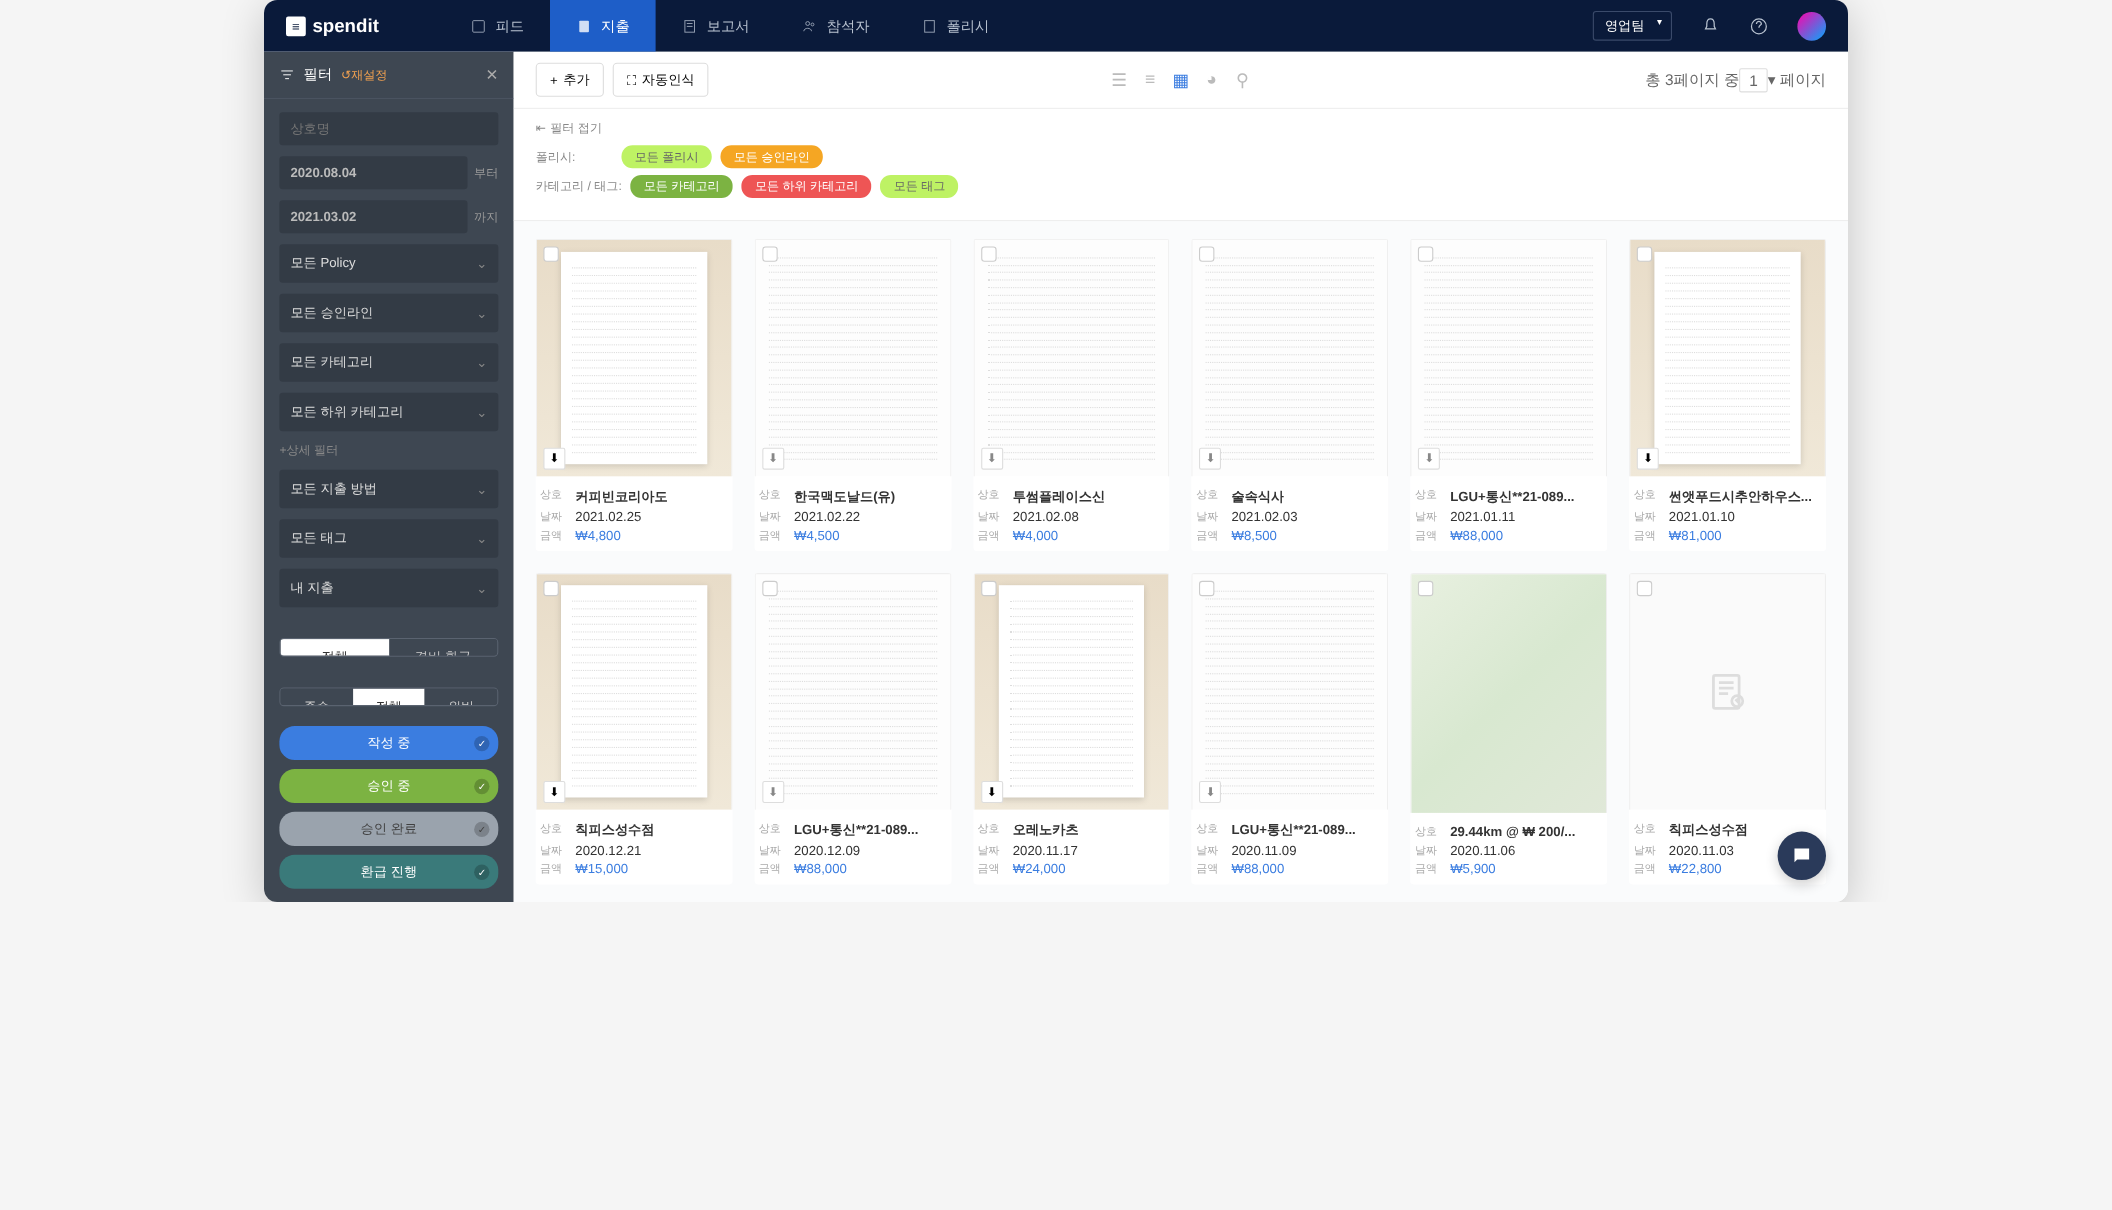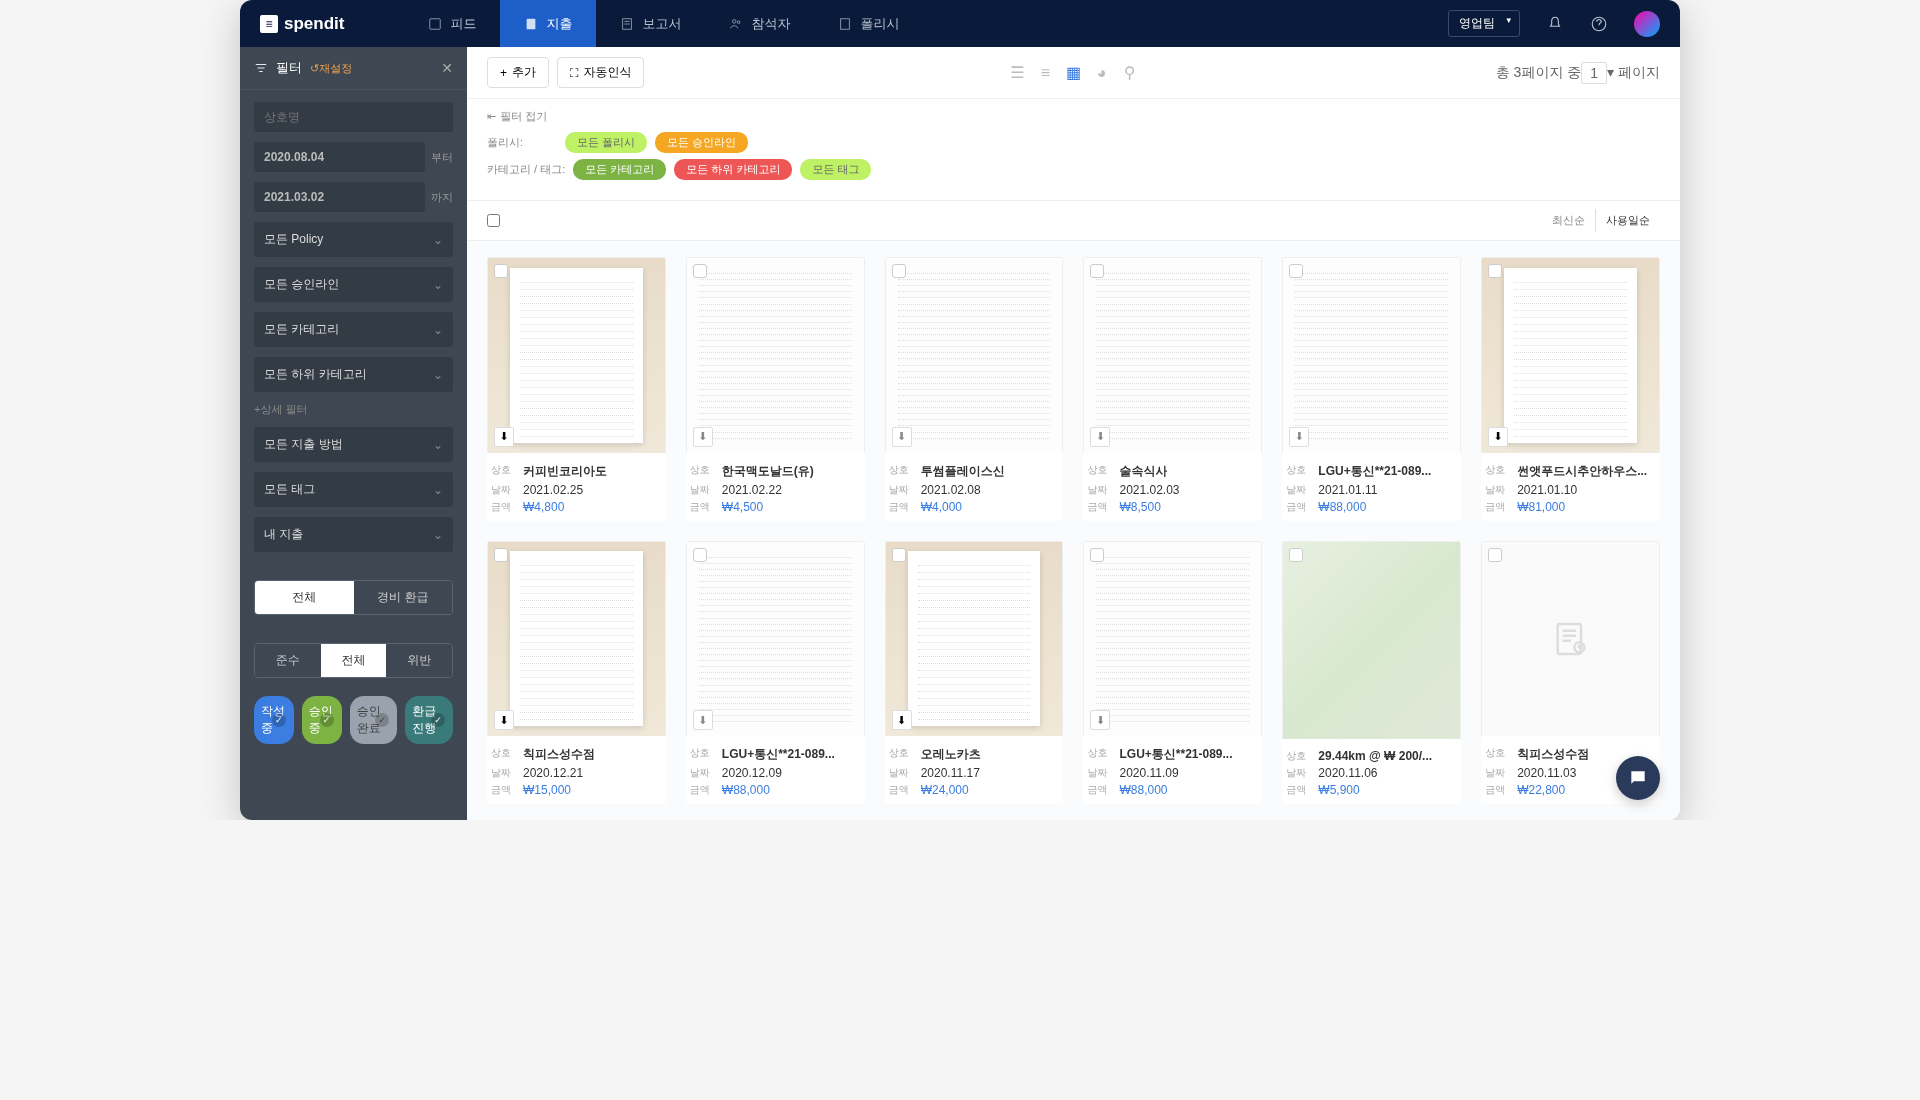--- a/index.html
+++ b/index.html
@@ -33,21 +33,21 @@
     .filter-input { background: #333b45; border: none; color: #bbb; padding: 8px 10px; border-radius: 3px; font-size: 12px; width: 100%; }
     .date-row { display: flex; align-items: center; gap: 6px; }
     .date-row .filter-input { flex: 1; font-weight: bold; }
     .date-label { font-size: 11px; color: #999; white-space: nowrap; }
     .filter-select { background: #333b45; border: none; color: #ddd; padding: 9px 10px; border-radius: 3px; font-size: 12px; display: flex; justify-content: space-between; align-items: center; cursor: pointer; }
     .filter-select::after { content: "⌄"; font-size: 12px; color: #888; }
     .detail-link { text-align: left; font-size: 11px; color: #888; cursor: pointer; }
     .toggle-group { display: flex; border: 1px solid #5a6370; border-radius: 4px; overflow: hidden; margin-top: 18px; }
     .toggle-btn { flex: 1; padding: 8px 4px; text-align: center; font-size: 12px; cursor: pointer; background: #3e4752; color: #ccc; }
     .toggle-btn.active { background: #fff; color: #333; }
-    .status-pills { display: flex; gap: 8px; margin-top: 8px; }
+    .status-pills { display: flex; flex-direction: column; gap: 8px; margin-top: 8px; text-align: center; }
     .status-pill { display: flex; align-items: center; justify-content: center; padding: 7px; border-radius: 14px; font-size: 12px; position: relative; cursor: pointer; }
     .status-pill .check { position: absolute; right: 8px; width: 14px; height: 14px; border-radius: 50%; background: rgba(0,0,0,0.2); display: flex; align-items: center; justify-content: center; font-size: 9px; }
     .pill-blue { background: #3b7de0; color: #fff; }
     .pill-green { background: #7cb342; color: #fff; }
     .pill-gray { background: #9aa3ad; color: #404040; }
     .pill-teal { background: #3a7a7a; color: #fff; }
     
     
     .main { flex: 1; display: flex; flex-direction: column; background: #fafbfc; overflow: hidden; }
     .toolbar { height: 52px; display: flex; align-items: center; padding: 0 20px; background: #fff; border-bottom: 1px solid #eee; }
@@ -263,25 +263,20 @@
           <span class="chip chip-orange">모든 승인라인</span>
         </div>
         <div class="filter-row">
           <span class="filter-label">카테고리 / 태그:</span>
           <span class="chip chip-green">모든 카테고리</span>
           <span class="chip chip-red">모든 하위 카테고리</span>
           <span class="chip chip-gray">모든 태그</span>
         </div>
       </div>
 
-      <div class="sort-bar">
-        <input type="checkbox" style="">
-        <span class="sort-link">최신순</span>
-        <span class="sort-link active">사용일순</span>
-      </div>
 
       <div class="grid" id="grid">
           <div class="card">
     <div class="card-img receipt-photo">
       <div class="card-check"></div>
       <div class="receipt-paper">
                 <div class="receipt-line"></div>
                 <div class="receipt-line"></div>
                 <div class="receipt-line"></div>
                 <div class="receipt-line"></div>

